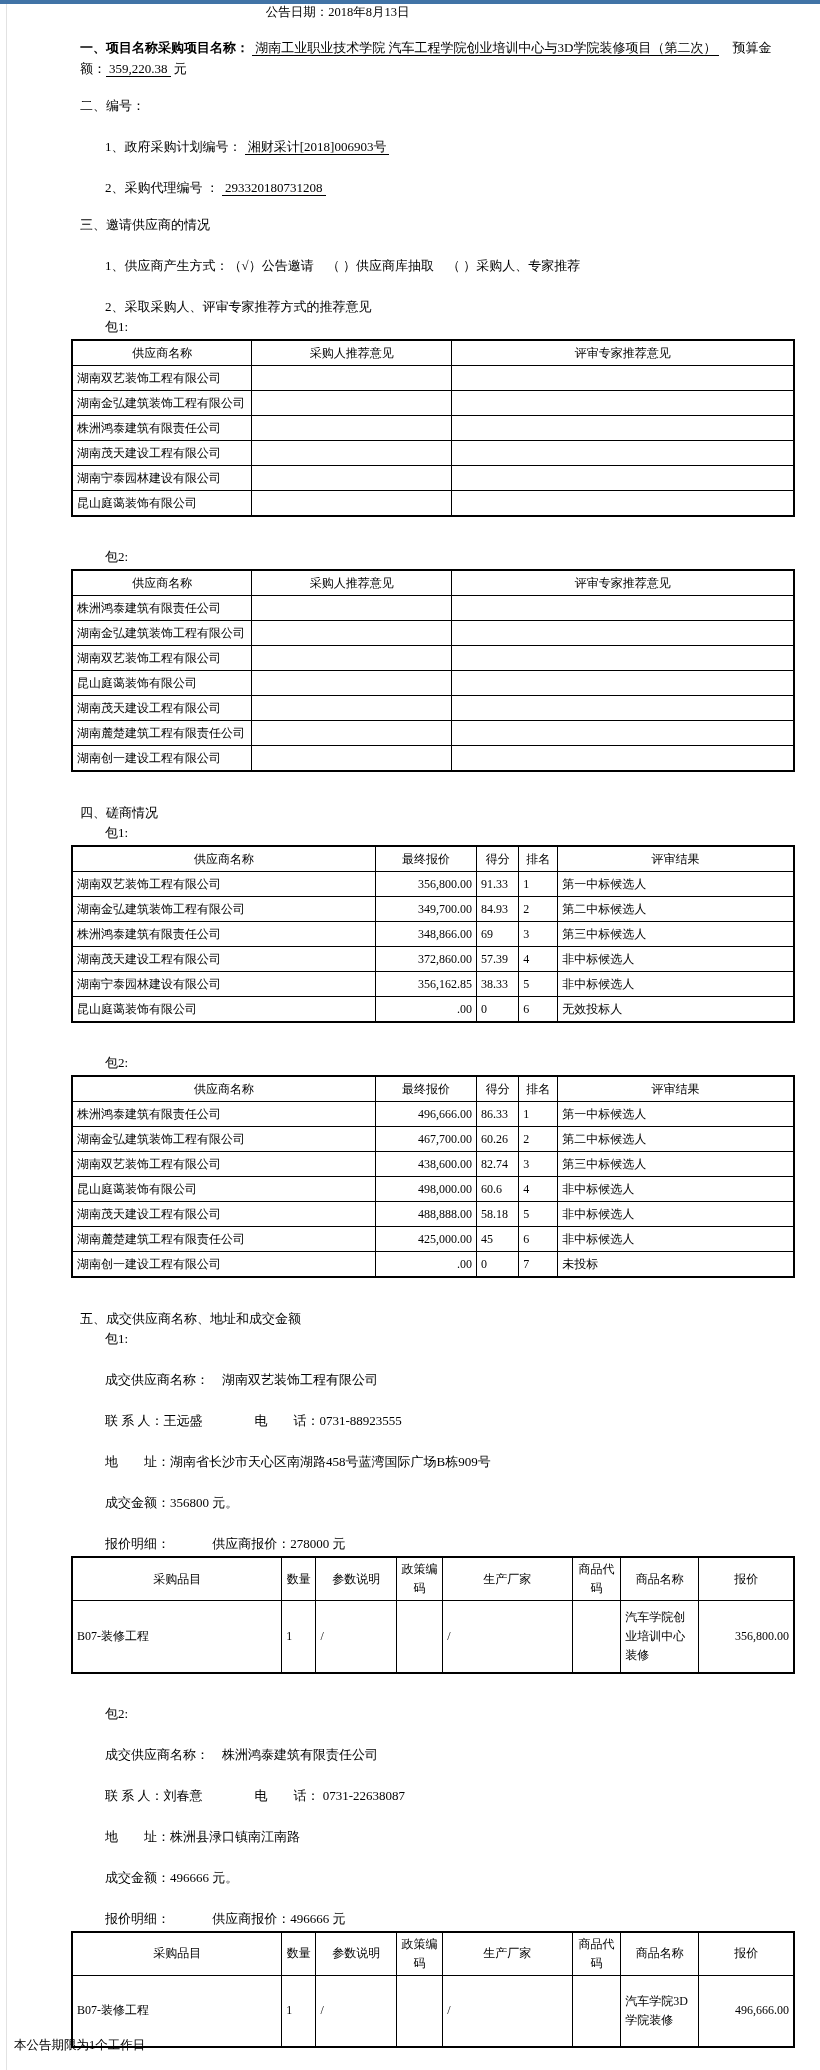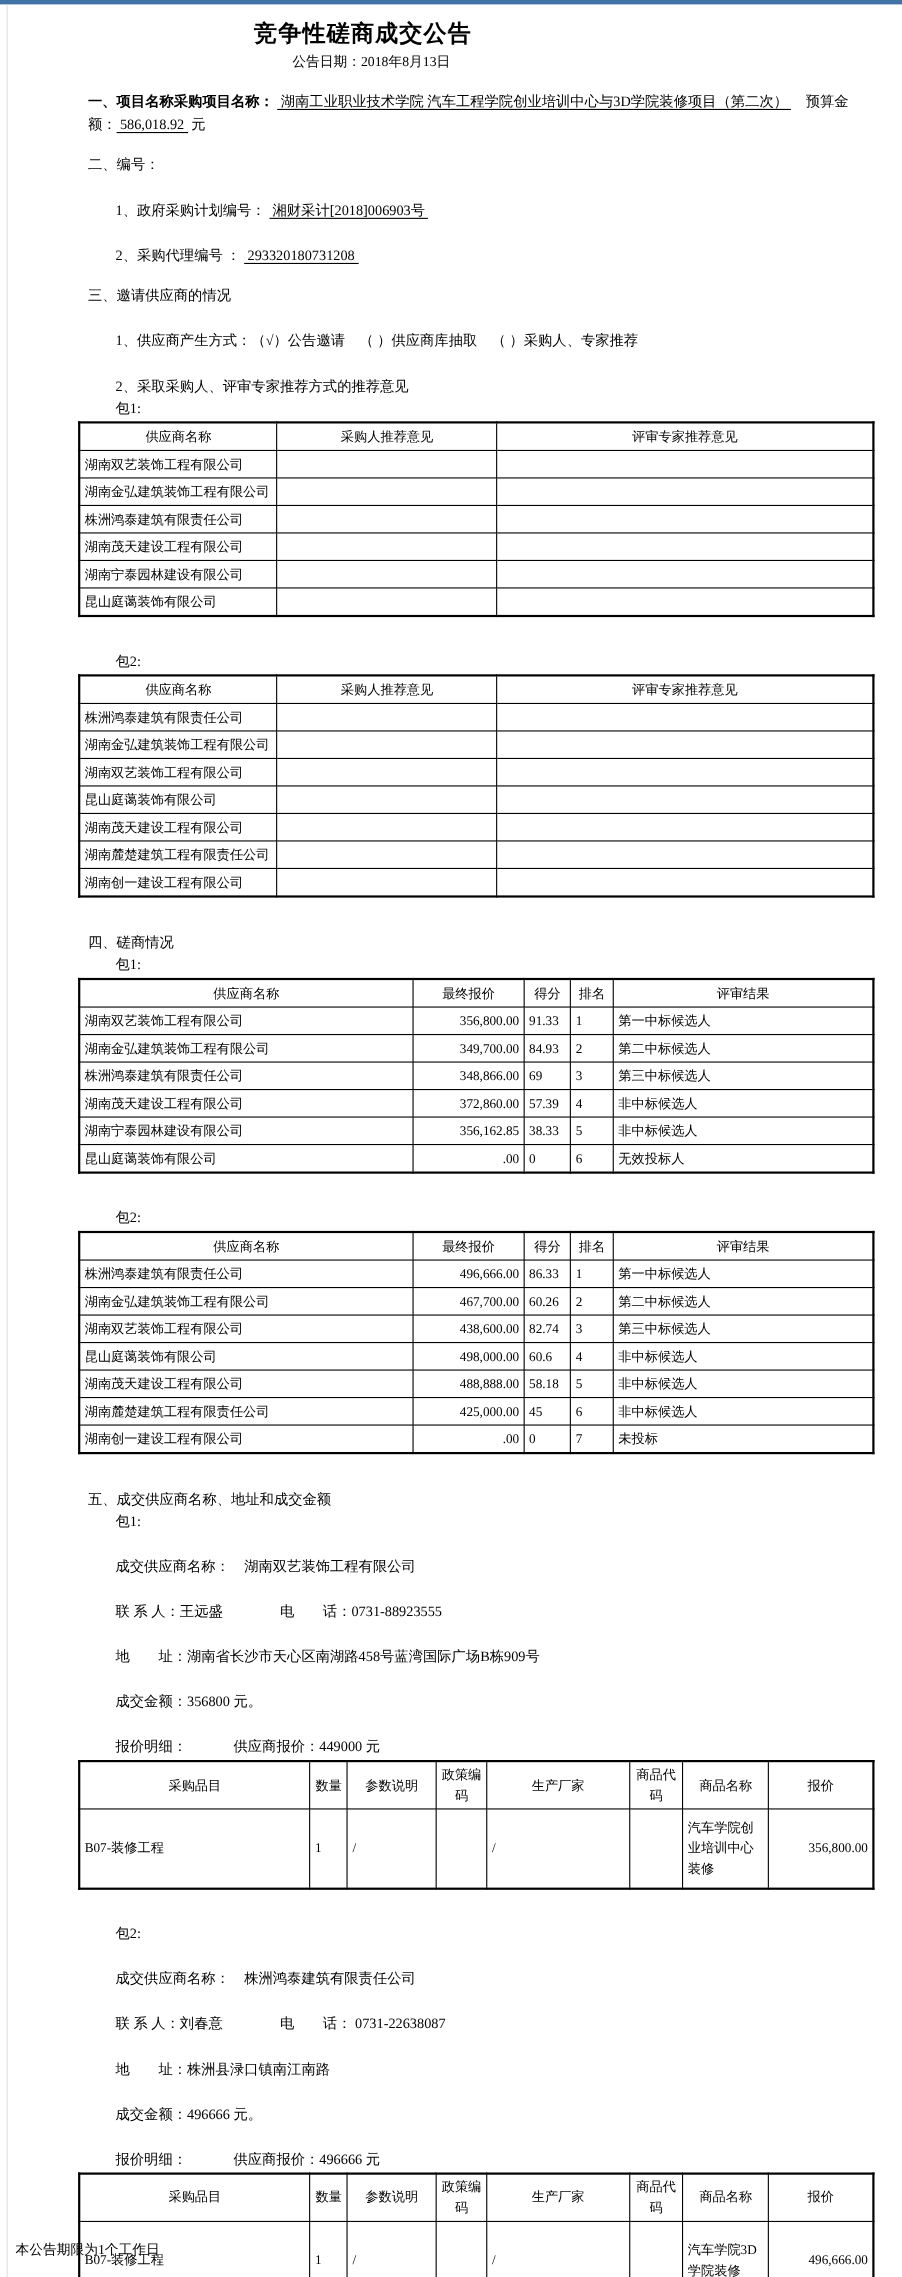--- a/index.html
+++ b/index.html
@@ -44,28 +44,27 @@
 </head>
 <body>
 
 <div class="doc">
   <div class="topbar"></div>
   <div class="leftline"></div>
 
   <div class="inner">
 
     <div class="header">
-      <div class="title">竞争性磋商成交公告</div>
       <div class="dateline">公告日期：2018年8月13日</div>
     </div>
 
 
     <p class="para body-line sec">
       <b>一、项目名称采购项目名称：</b>
-      <span class="u">湖南工业职业技术学院 汽车工程学院创业培训中心与3D学院装修项目（第二次）</span><span>　预算金额：</span><span class="u">586,018.92</span><span> 元</span>
+      <span class="u">湖南工业职业技术学院 汽车工程学院创业培训中心与3D学院装修项目（第二次）</span><span>　预算金额：</span><span class="u">359,220.38</span><span> 元</span>
     </p>
 
     <div class="sec">
       <p class="sec-heading">二、编号：</p>
       <p class="sub-line">
         <span>1、政府采购计划编号：</span>
         <span class="u">湘财采计[2018]006903号</span>
       </p>
       <p class="sub-line">
         <span>2、采购代理编号 ：</span>
@@ -313,21 +312,21 @@
     <div class="sec gap-lg">
       <p class="sec-heading">五、成交供应商名称、地址和成交金额</p>
 
       <p class="pkg-label">包1:</p>
       <p class="sub-line">成交供应商名称：　湖南双艺装饰工程有限公司</p>
       <p class="sub-line">联 系 人：王远盛　　　　电　　话：0731-88923555</p>
       <p class="sub-line">地　　址：湖南省长沙市天心区南湖路458号蓝湾国际广场B栋909号</p>
       <p class="sub-line">成交金额：356800 元。</p>
       <p class="sub-line">
         <span>报价明细：</span>　　　
-        <span>供应商报价：449000 元</span>
+        <span>供应商报价：278000 元</span>
       </p>
       <table class="grid">
         <colgroup>
             <col style="width:172px">
             <col style="width:28px">
             <col style="width:66px">
             <col style="width:38px">
             <col style="width:106px">
             <col style="width:40px">
             <col style="width:64px">

